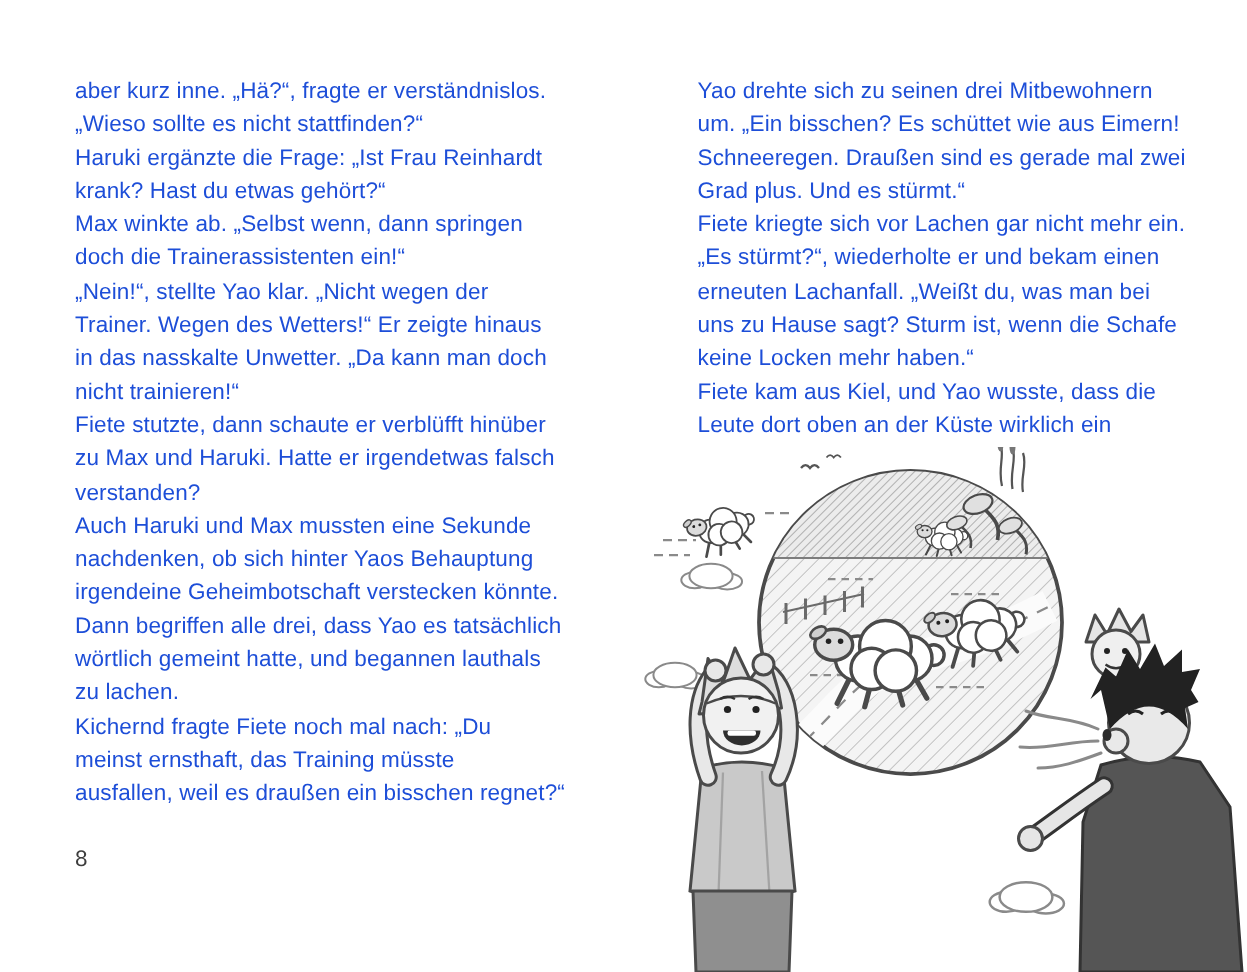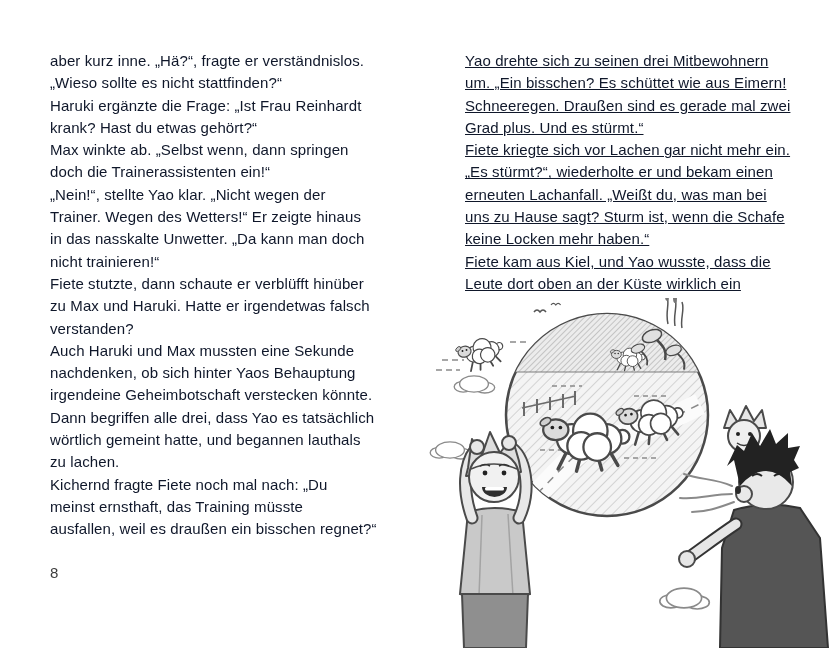--- a/index.html
+++ b/index.html
@@ -9,25 +9,25 @@
     position: relative;
     background: #ffffff;
     font-family: "Liberation Sans", sans-serif;
     overflow: hidden;
   }
   .page-text {
     position: absolute;
     white-space: pre;
     font-size: 15px;
     line-height: 22.3px;
-    color: #0f172a;
+    color: #1d4ed8;
     letter-spacing: 0.1px;
   }
   #left-text  { left: 50px;  top: 50px; }
-  #right-text { left: 465px; top: 50px; text-decoration: underline; }
+  #right-text { left: 465px; top: 50px; }
   .page-number {
     position: absolute;
     left: 50px; top: 564px;
     font-size: 15px; color: #3d3d3d;
   }
   .illustration {
     position: absolute;
     left: 422px; top: 298px;
     width: 409px; height: 350px;
   }

